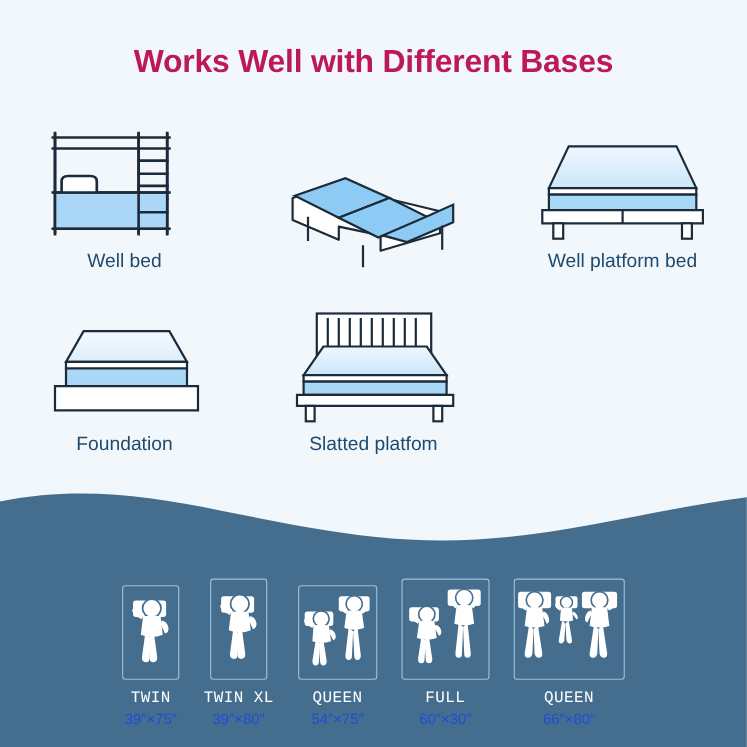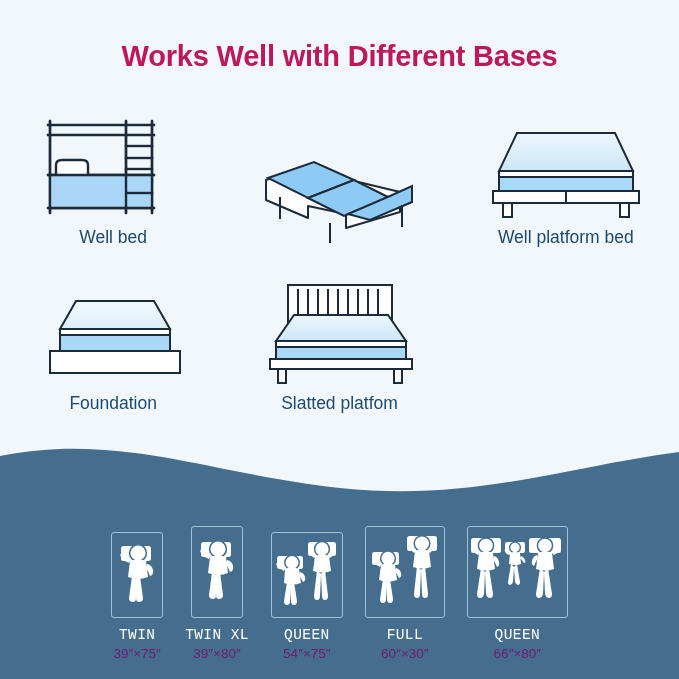--- a/index.html
+++ b/index.html
@@ -52,21 +52,21 @@
     border:1.6px solid #9dc2da;border-radius:3px;
     display:flex;align-items:center;justify-content:center;
     box-sizing:border-box;
   }
   .size-name{
     margin-top:9px;font-size:14.5px;color:#ffffff;letter-spacing:.4px;
     white-space:nowrap;
     font-family:Liberation Mono, monospace;
   }
   .size-dim{
-    margin-top:3px;font-size:13.5px;color:#701a75;white-space:nowrap;
+    margin-top:3px;font-size:13.5px;color:#1d4ed8;white-space:nowrap;
   }
 </style>
 </head>
 <body>
 
 <div id="page">
 
   <div class="page-title">Works Well with Different Bases</div>
 
   <div class="bases">

